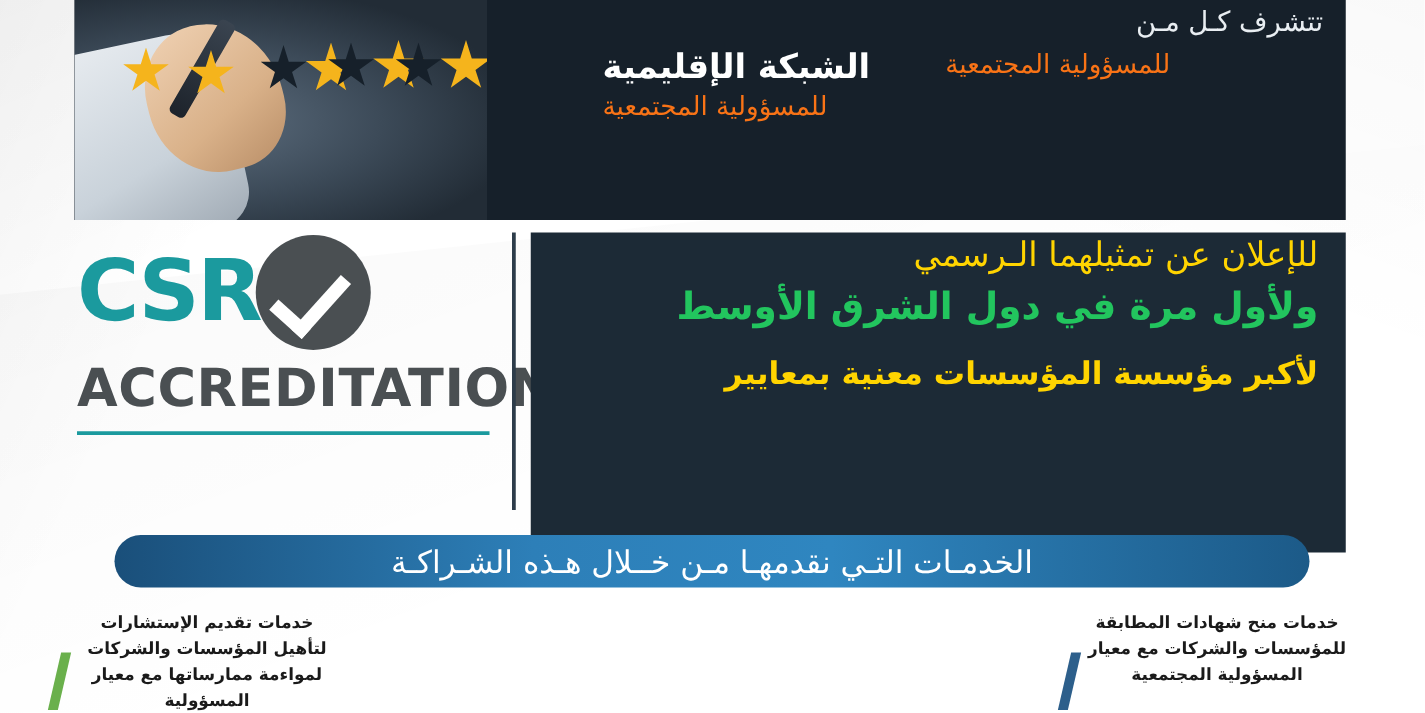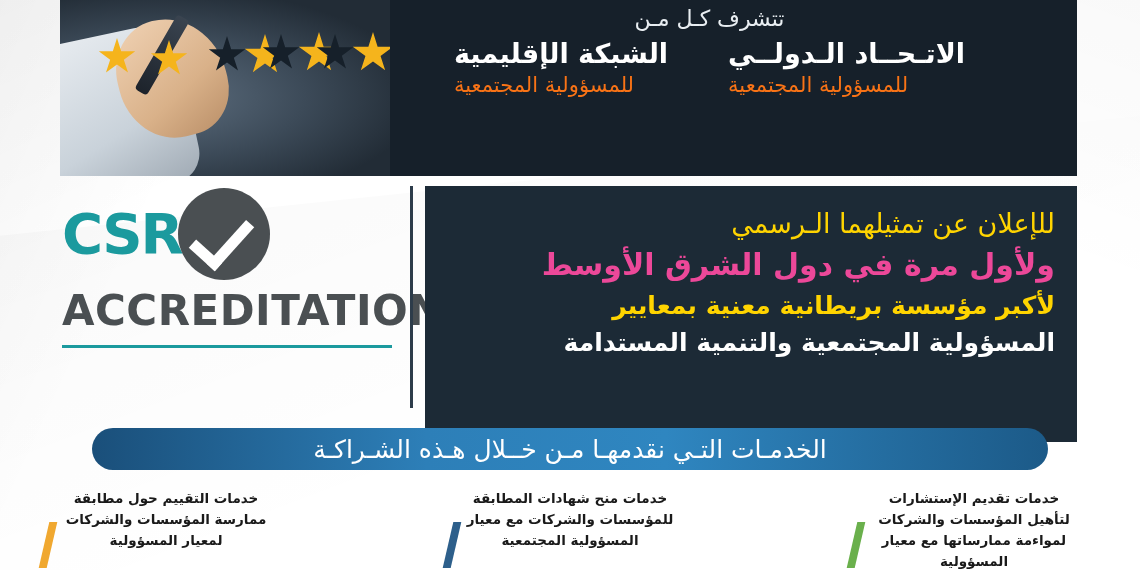--- a/index.html
+++ b/index.html
@@ -132,20 +132,21 @@
     text-align: center;
     color: #ffffff;
     direction: rtl;
   }
   .hero-line1 {
     font-size: 22px;
     letter-spacing: 2px;
     color: #e9eef2;
     margin-bottom: 6px;
     font-weight: 400;
+    text-align: right;
   }
   .hero-row {
     display: flex;
     justify-content: center;
     gap: 60px;
     align-items: flex-start;
   }
   .hero-col {
     text-align: left;
   }
@@ -174,21 +175,21 @@
   }
   .logo-csr {
     position: relative;
     display: flex;
     align-items: center;
     height: 96px;
     direction: ltr;
   }
   .logo-csr-text {
     font-family: "DejaVu Sans", "Liberation Sans", sans-serif;
-    font-size: 56px;
+    font-size: 68px;
     font-weight: bold;
     color: #1b9a9e;
     letter-spacing: -2px;
     line-height: 0.92;
   }
   .logo-check {
     width: 92px;
     height: 92px;
     border-radius: 50%;
     background: #4a4f52;
@@ -241,38 +242,38 @@
   
   .statement {
     position: absolute;
     left: 425px;
     top: 186px;
     width: 652px;
     height: 256px;
     background: #1c2a36;
     direction: rtl;
     text-align: right;
-    padding: 20px 22px 10px 22px;
+    padding: 1px 22px 10px 22px;
     box-sizing: border-box;
   }
   .st-line {
     line-height: 1.3;
     white-space: nowrap;
   }
   .st-1 {
     color: #ffd400;
     font-size: 27px;
     letter-spacing: 2px;
     margin-bottom: 4px;
   }
   .st-2 {
-    color: #ec4899;
+    color: #22c55e;
     font-size: 30px;
     font-weight: bold;
-    margin-bottom: 6px;
+    margin-bottom: 18px;
   }
   .st-3 {
     color: #ffd400;
     font-size: 25px;
     font-weight: bold;
     margin-bottom: 4px;
   }
   .st-4 {
     color: #ffffff;
     font-size: 25px;
@@ -359,21 +360,20 @@
       </div>
     <div class="star hollow" style="left:294px; top:34px;">
         <span></span>
       </div>
   </div>
 
   <div class="hero-text">
     <div class="hero-line1">تتشرف كـل مـن</div>
     <div class="hero-row">
       <div class="hero-col">
-        <div class="hero-big">الاتـحــاد الـدولــي</div>
         <div class="hero-sub">للمسؤولية المجتمعية</div>
       </div>
       <div class="hero-col">
         <div class="hero-big">الشبكة الإقليمية</div>
         <div class="hero-sub">للمسؤولية المجتمعية</div>
       </div>
     </div>
   </div>
 </div>
 
@@ -384,38 +384,31 @@
   </div>
   <div class="logo-accreditation">ACCREDITATION</div>
   <div class="logo-rule"></div>
 </div>
 
 <div class="logo-divider"></div>
 
 <div class="statement">
   <div class="st-line st-1">للإعلان عن تمثيلهما الـرسمي</div>
   <div class="st-line st-2">ولأول مرة في دول الشرق الأوسط</div>
-  <div class="st-line st-3">لأكبر مؤسسة بريطانية معنية بمعايير</div>
-  <div class="st-line st-4">المسؤولية المجتمعية والتنمية المستدامة</div>
+  <div class="st-line st-3">لأكبر مؤسسة المؤسسات معنية بمعايير</div>
 </div>
 
 <div class="ribbon">الخدمـات التـي نقدمهـا مـن خــلال هـذه الشـراكـة</div>
 
 <div class="services">
   <div class="service">
-    <span>خدمات التقييم حول مطابقة ممارسة المؤسسات والشركات لمعيار المسؤولية</span>
+    <span>خدمات تقديم الإستشارات لتأهيل المؤسسات والشركات لمواءمة ممارساتها مع معيار المسؤولية</span>
     <span class="service-sep">
-        <i style="background:#f0a830"></i>
+        <i style="background:#6ab04c"></i>
       </span>
   </div>
   <div class="service">
     <span>خدمات منح شهادات المطابقة للمؤسسات والشركات مع معيار المسؤولية المجتمعية</span>
     <span class="service-sep">
         <i style="background:#2d5f8b"></i>
       </span>
   </div>
-  <div class="service">
-    <span>خدمات تقديم الإستشارات لتأهيل المؤسسات والشركات لمواءمة ممارساتها مع معيار المسؤولية</span>
-    <span class="service-sep">
-        <i style="background:#6ab04c"></i>
-      </span>
-  </div>
 </div>
 
 </body></html>

